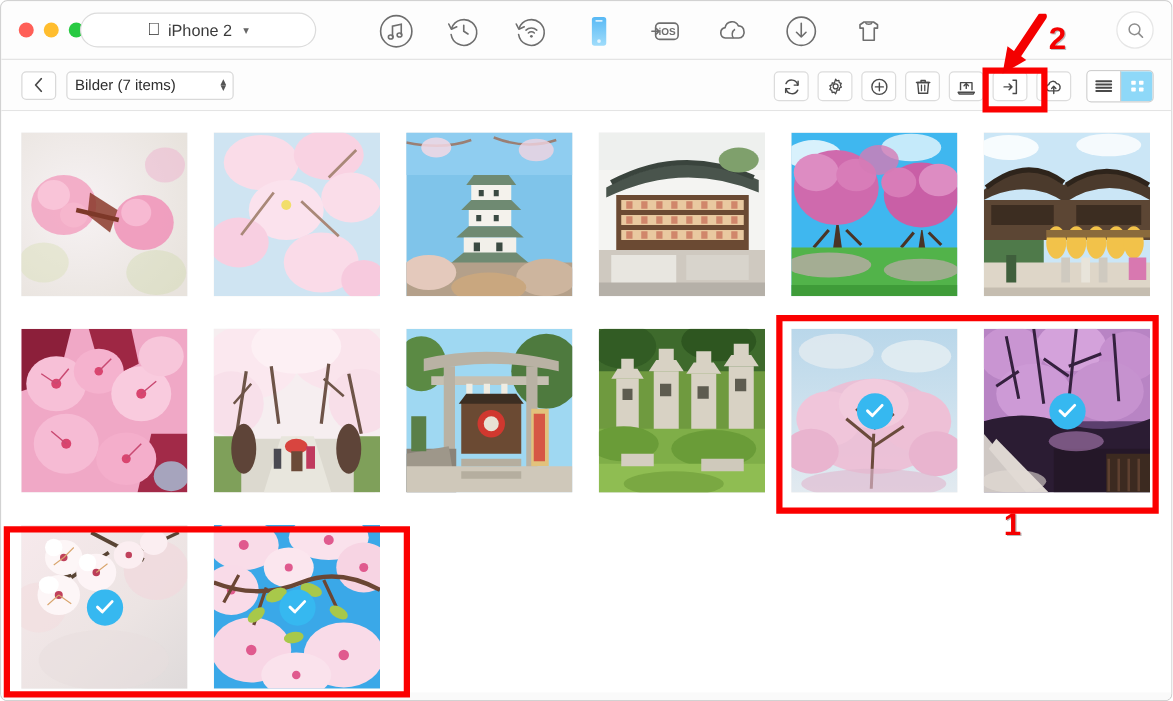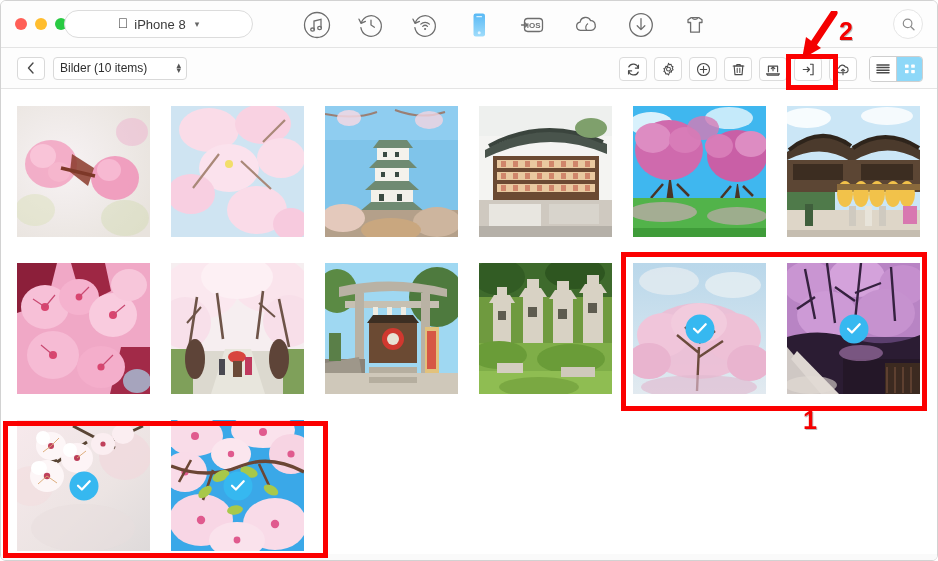--- a/index.html
+++ b/index.html
@@ -193,21 +193,21 @@
   <div class="header">
 
     <div class="traffic">
       <div class="light red"></div>
       <div class="light yellow"></div>
       <div class="light green"></div>
     </div>
 
     <div class="device-pill">
       <span class="apple-logo"></span>
-      <span>iPhone 8</span>
+      <span>iPhone 2</span>
       <span class="pill-caret">▾</span>
     </div>
 
     <div class="nav-icons">
 
       <div class="nav-btn">
         <svg width="28" height="28" viewBox="0 0 28 28">
           <circle cx="14" cy="14" r="12.5" fill="none" stroke="#6e6e6e" stroke-width="1.3"></circle>
           <path d="M11 18.5V10l7-1.6v8.1" fill="none" stroke="#6e6e6e" stroke-width="1.3" stroke-linecap="round"></path>
           <ellipse cx="9.6" cy="18.6" rx="1.9" ry="1.6" fill="none" stroke="#6e6e6e" stroke-width="1.3"></ellipse>
@@ -288,21 +288,21 @@
 
   <div class="subbar">
 
     <div class="back-btn">
       <svg width="8" height="12" viewBox="0 0 8 12">
         <path d="M6 1L1.5 6 6 11" fill="none" stroke="#4a4a4a" stroke-width="1.4" stroke-linecap="round" stroke-linejoin="round"></path>
       </svg>
     </div>
 
     <div class="path-select">
-      <span>Bilder (10 items)</span>
+      <span>Bilder (7 items)</span>
       <span class="select-caret">
         <span>▴</span>
           <span>▾</span>
       </span>
     </div>
 
     <div class="tool-group">
 
       <div class="tool-btn">
         <svg width="15" height="15" viewBox="0 0 16 16">

